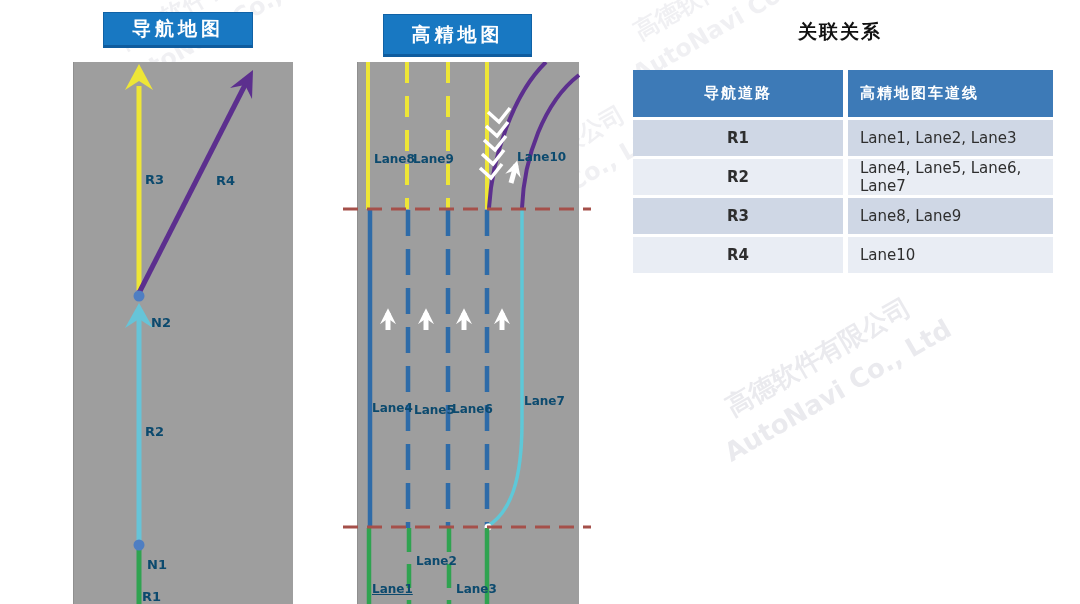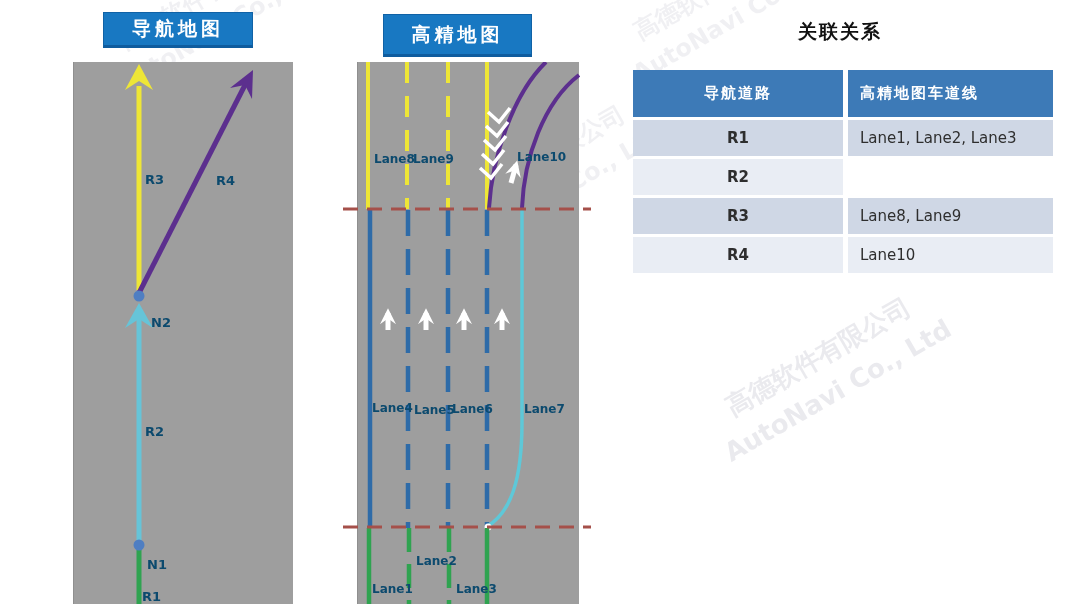--- a/index.html
+++ b/index.html
@@ -160,22 +160,22 @@
       <line x1="91" y1="466" x2="91" y2="542" stroke="#2fa350" stroke-width="4.5" stroke-dasharray="24 12"></line>
       <line x1="129" y1="466" x2="129" y2="542" stroke="#2fa350" stroke-width="4.5"></line>
     </svg>
 
     <span class="maplabel ln" style="left:16px;top:62px;">Lane8</span>
     <span class="maplabel ln" style="left:55px;top:62px;">Lane9</span>
     <span class="maplabel ln" style="left:159px;top:60px;">Lane10</span>
     <span class="maplabel ln" style="left:14px;top:311px;">Lane4</span>
     <span class="maplabel ln" style="left:56px;top:313px;">Lane5</span>
     <span class="maplabel ln" style="left:94px;top:312px;">Lane6</span>
-    <span class="maplabel ln" style="left:130px;top:312px;padding-left:36px;">Lane7</span>
-    <span class="maplabel ln" style="left:14px;top:492px;">Lane1</span>
+    <span class="maplabel ln" style="left:130px;top:304px;padding-left:36px;">Lane7</span>
+    <span class="maplabel ln" style="left:14px;top:492px;text-decoration:underline;">Lane1</span>
     <span class="maplabel ln" style="left:58px;top:464px;">Lane2</span>
     <span class="maplabel ln" style="left:98px;top:492px;text-align:center;">Lane3</span>
   </div>
 
   <svg id="red-lines">
     <line x1="0" y1="209" x2="248" y2="209" stroke="#a5504a" stroke-width="3" stroke-dasharray="15 9"></line>
     <line x1="0" y1="527" x2="248" y2="527" stroke="#a5504a" stroke-width="3" stroke-dasharray="15 9"></line>
   </svg>
 
   <div id="assoc-title">关联关系</div>
@@ -184,20 +184,21 @@
     <div class="trow thead">
       <div class="cell-road">导航道路</div>
       <div class="cell-lanes">高精地图车道线</div>
     </div>
     <div class="trow tbody-row row-a">
       <div class="cell-road">R1</div>
       <div class="cell-lanes">Lane1, Lane2, Lane3</div>
     </div>
     <div class="trow tbody-row row-b">
       <div class="cell-road">R2</div>
+      <div class="cell-lanes">Lane4, Lane5, Lane6, Lane7</div>
     </div>
     <div class="trow tbody-row row-a">
       <div class="cell-road">R3</div>
       <div class="cell-lanes">Lane8, Lane9</div>
     </div>
     <div class="trow tbody-row row-b">
       <div class="cell-road">R4</div>
       <div class="cell-lanes">Lane10</div>
     </div>
   </div>

